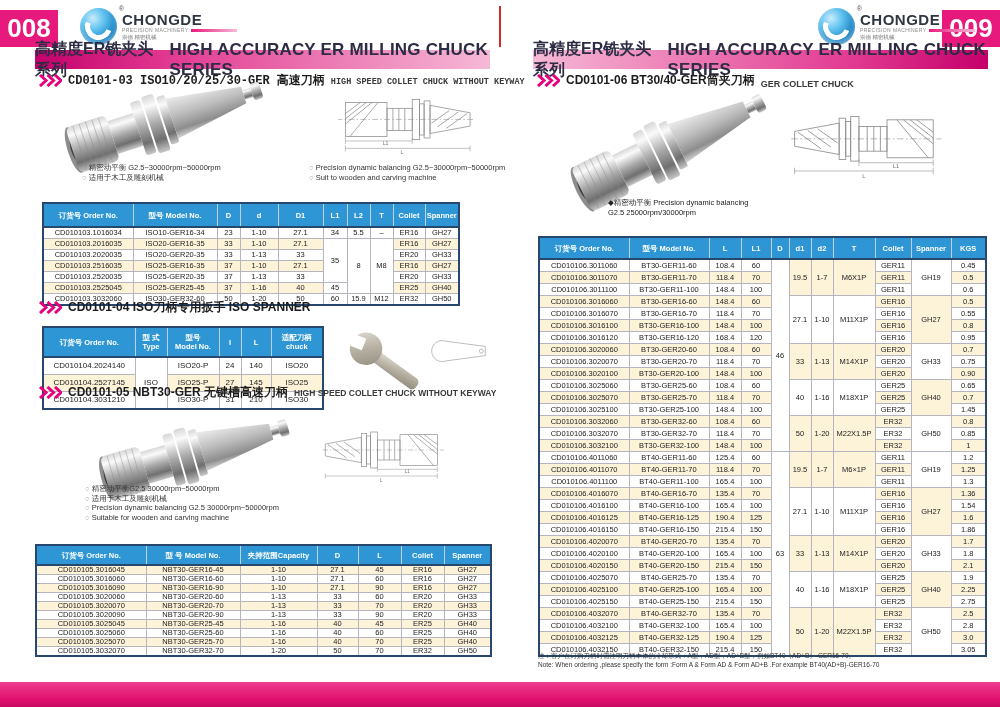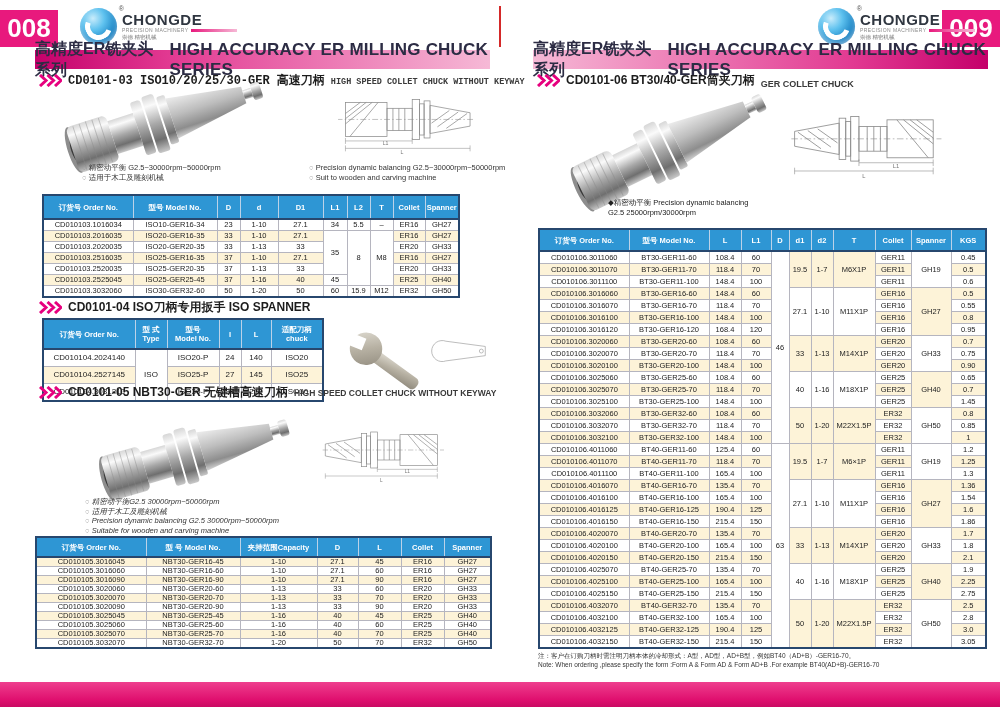--- a/index.html
+++ b/index.html
@@ -38,21 +38,21 @@
   .sec-title .chev{align-self:center;flex:0 0 auto;}
   .sec-main{font-size:12px;font-weight:bold;color:#1c1c1c;}
   .sec-sub{font-size:8.5px;font-weight:bold;color:#3a3a3a;}
   
   .bullets{position:absolute;font-size:7.5px;line-height:9.5px;color:#333;}
   .bullets div::before{content:"○ ";color:#999;}
   .caption{position:absolute;font-size:7.5px;line-height:10px;color:#222;}
   .note{position:absolute;font-size:6.5px;line-height:9px;color:#333;}
   
   table.tbl{position:absolute;border-collapse:collapse;table-layout:fixed;
-            border:2px solid #27476e;background:#fff;}
+            border:2px solid #27476e;background:#fff;margin-top:8px;}
   .tbl th{background:#2e96d4;color:#fff;font-weight:bold;font-size:7.5px;
           border:1px solid #bcd2e8;padding:1px 0;white-space:pre-line;line-height:9px;}
   .tbl thead{border-bottom:2px solid #27476e;}
   .tbl td{border:1px solid #b5b5bf;font-size:7.5px;text-align:center;padding:0 1px;
           color:#222;overflow:hidden;white-space:nowrap;}
   .tbl.stripe-even-cream tbody tr:nth-child(even) td{background:#fdf3d8;}
   .tbl.stripe-odd-cream  tbody tr:nth-child(odd)  td{background:#fdf3d8;}
   td.bg-c{background:#fdf3d8 !important;} td.bg-w{background:#fff !important;}
   #t1 td{height:10px;line-height:10px;} #t1 th{height:20px;}
   #t2 td{height:16px;line-height:16px;font-size:8px;} #t2 th{height:26px;}
@@ -389,21 +389,21 @@
       </svg>
   </div>
   <div class="art" style="left:320px;top:424px;">
     <svg width="160" height="62" viewBox="0 0 240 85">
       <use href="#sym-draw"></use>
       <text class="dim-label" x="131" y="70" text-anchor="middle">L1</text>
       <text class="dim-label" x="92" y="83" text-anchor="middle">L</text>
     </svg>
   </div>
 
-  <div class="bullets" style="left:85px;top:497px;font-style:italic;">
+  <div class="bullets" style="left:85px;top:484px;">
     <div>精密动平衡G2.5 30000rpm~50000rpm</div>
     <div>适用于木工及雕刻机械</div>
     <div>Precision dynamic balancing G2.5 30000rpm~50000rpm</div>
     <div>Suitable for wooden and carving machine</div>
   </div>
 
   <table id="t3" class="tbl stripe-odd-cream" style="left: 35px; top: 536px; width: 455px;">
       <colgroup>
         <col style="width: 110px;">
         <col style="width: 94px;">

